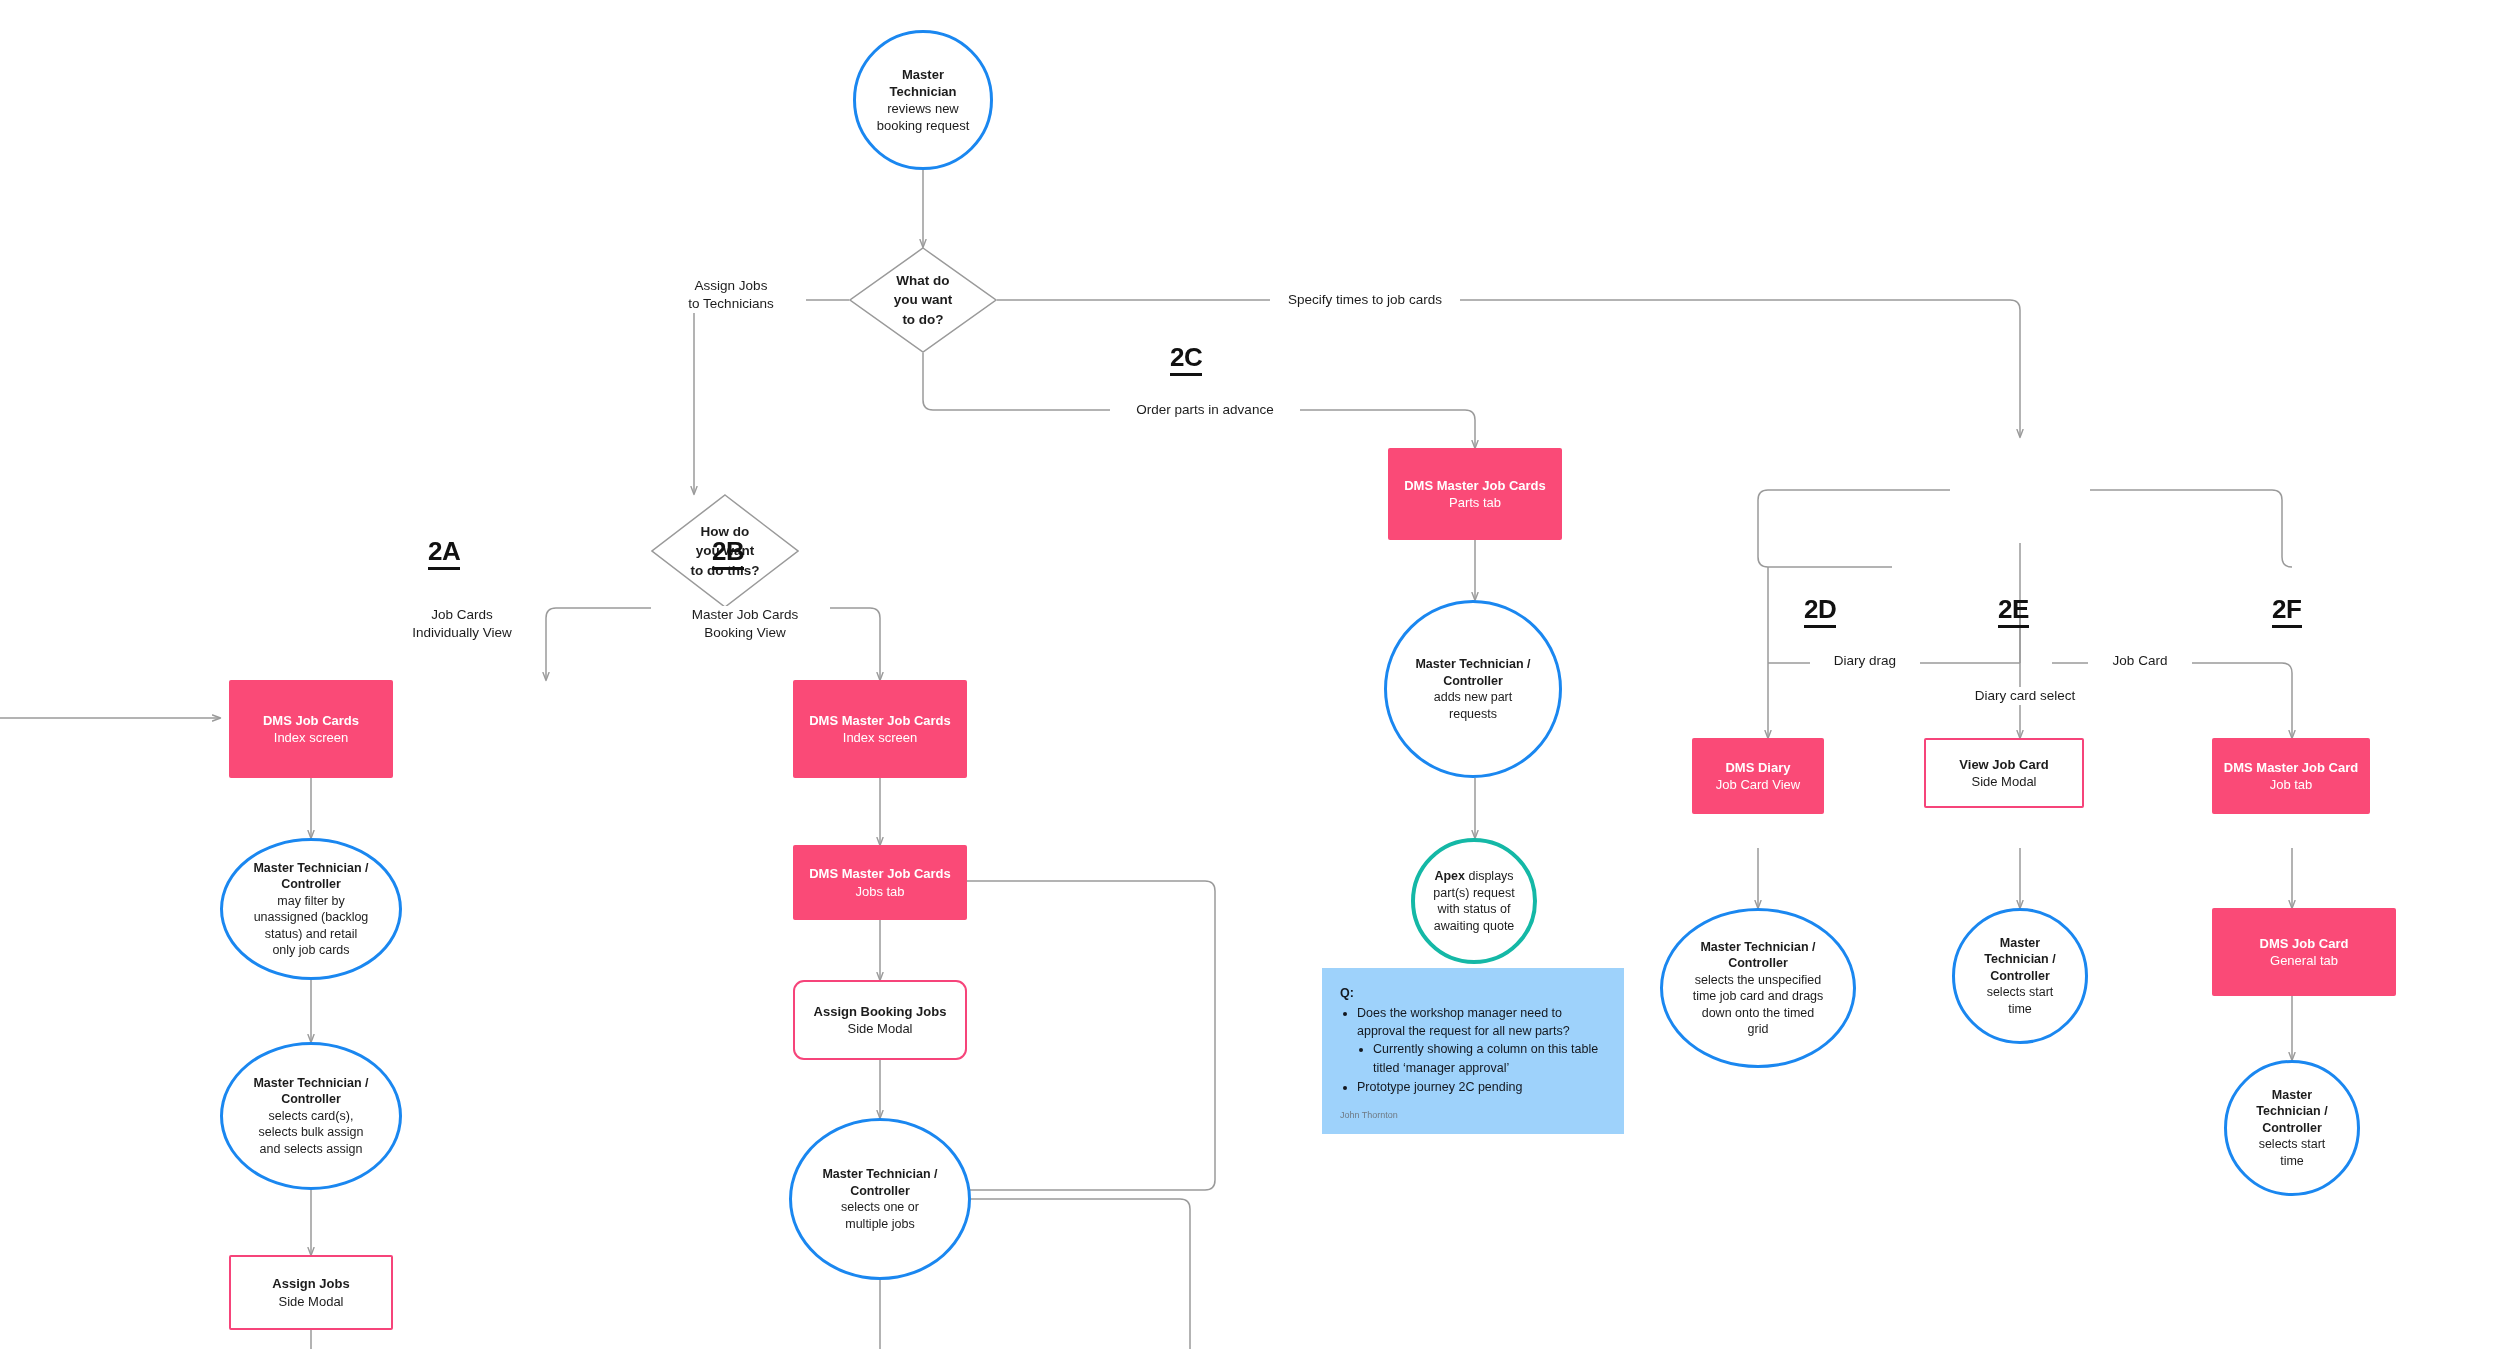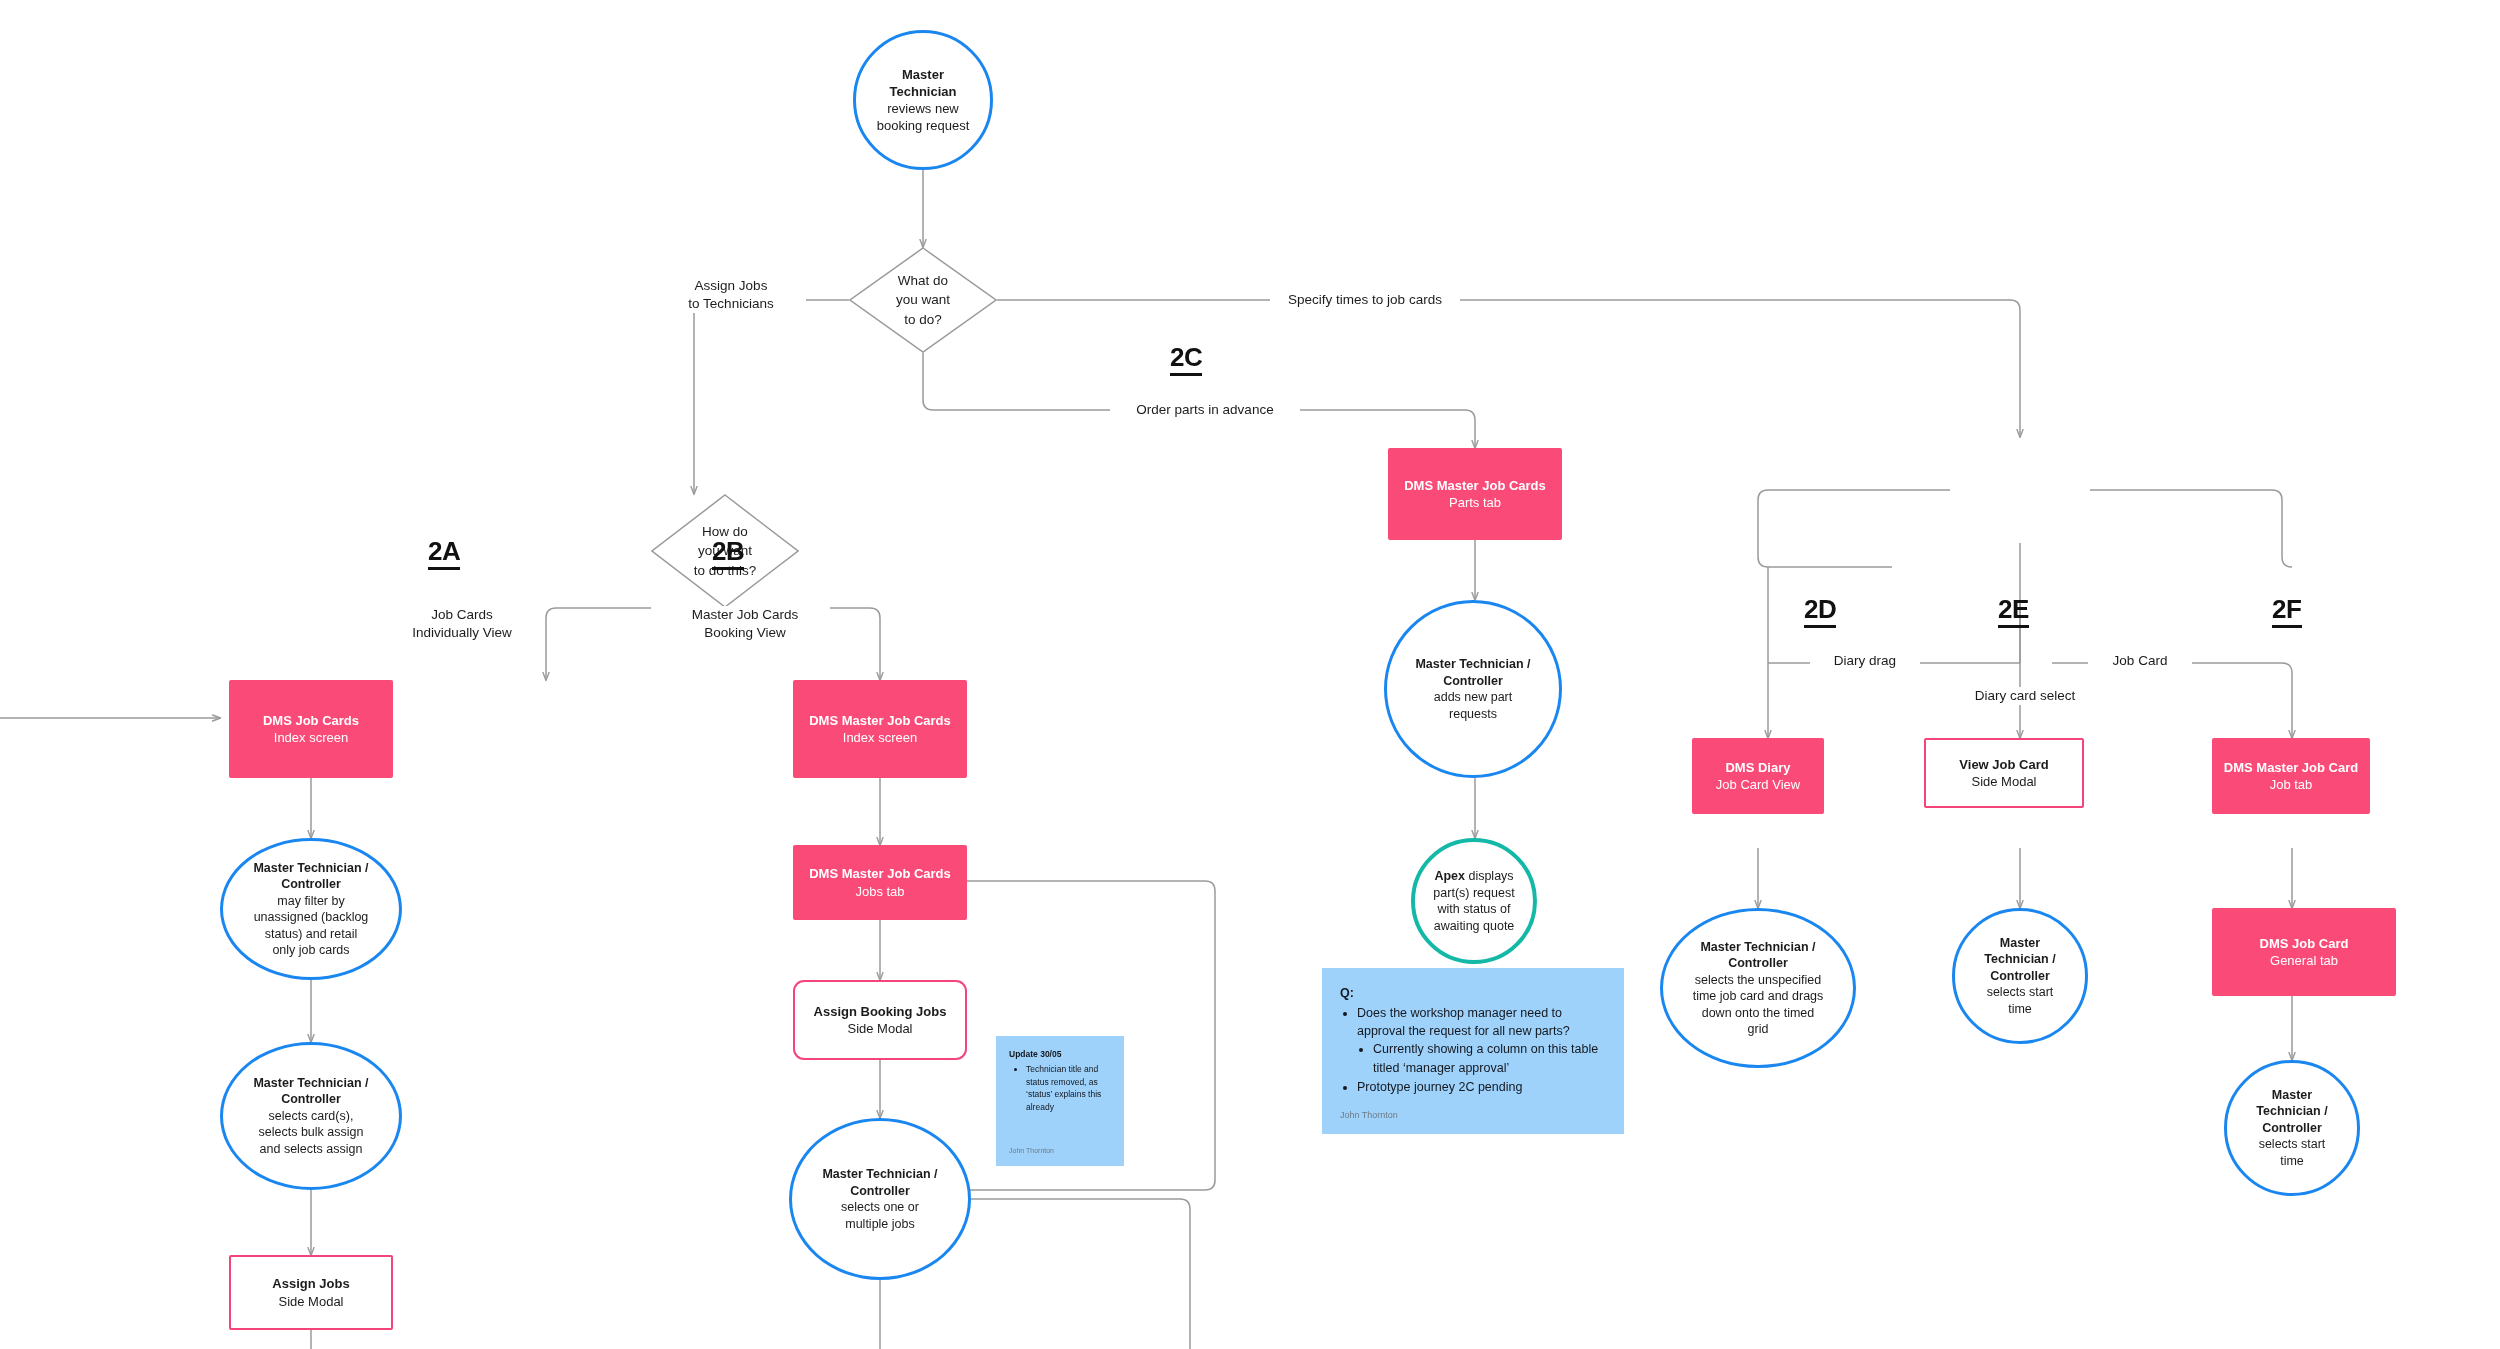--- a/index.html
+++ b/index.html
@@ -45,20 +45,21 @@
   
   .circle-grey {
     border: 4px solid #14b8a6;
     border-radius: 50%;
     background: #ffffff;
     color: #1c1c1c;
   }
   
   .diamond-wrap {
     position: absolute;
+    font-weight: bold;
   }
   .diamond-shape {
     position: absolute;
     left: 0; top: 0;
     width: 100%;
     height: 100%;
   }
   .diamond-label {
     position: absolute;
     left: 0; top: 0;
@@ -360,27 +361,20 @@
   <div class="edge-label" style="left:1270px; top:291px; width:180px;">Specify times to job cards</div>
   <div class="edge-label" style="left:1110px; top:401px; width:180px;">Order parts in advance</div>
   <div class="edge-label" style="left: 382px; top: 606px; width: 150px; white-space: pre-line;">Job Cards
 Individually View</div>
   <div class="edge-label" style="left: 660px; top: 606px; width: 160px; white-space: pre-line;">Master Job Cards
 Booking View</div>
   <div class="edge-label" style="left:1810px; top:652px; width:100px;">Diary drag</div>
   <div class="edge-label" style="left:1940px; top:687px; width:160px;">Diary card select</div>
   <div class="edge-label" style="left:2088px; top:652px; width:94px;">Job Card</div>
 
-  <div class="note note-sm" style="left:996px; top:1036px; width:128px; height:130px;">
-    <div class="note-title">Update 30/05</div>
-    <ul>
-      <li>Technician title and status removed, as ‘status’ explains this already</li>
-    </ul>
-    <div class="author">John Thornton</div>
-  </div>
 
   <div class="note note-lg" style="left:1322px; top:968px; width:302px; height:166px;">
     <div class="note-title">Q:</div>
     <ul>
       <li>
         <span>Does the workshop manager need to approval the request for all new parts?</span>
         <ul>
           <li>Currently showing a column on this table titled ‘manager approval’</li>
         </ul>
       </li>

